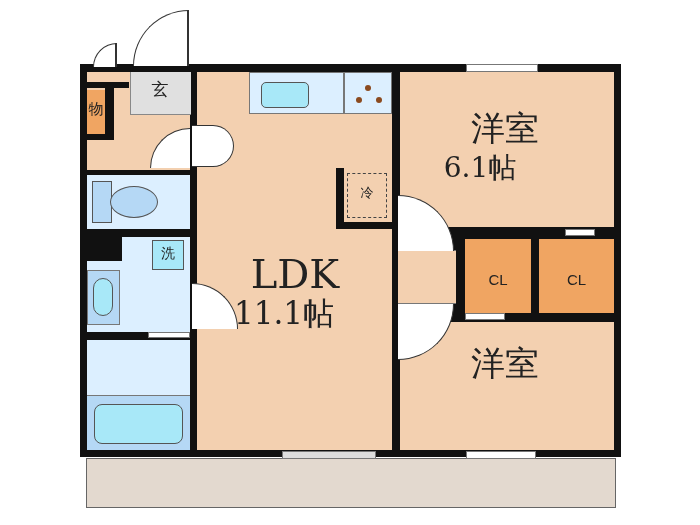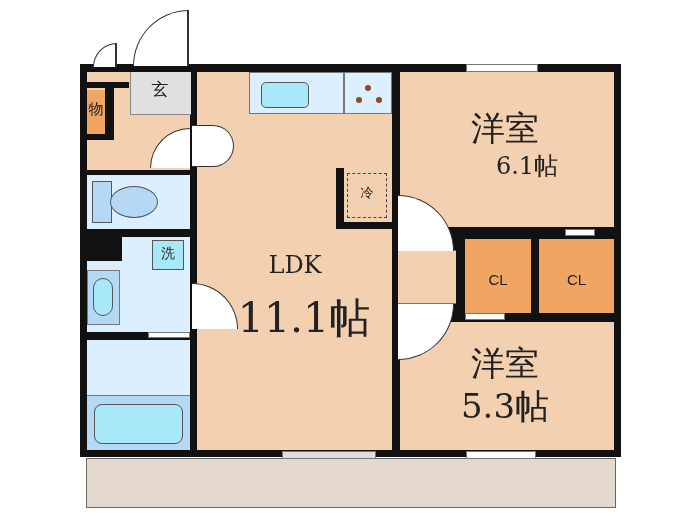--- a/index.html
+++ b/index.html
@@ -52,37 +52,36 @@
   <div class="abs" style="left:344px;top:72px;width:48px;height:42px;background:#dcefff;border:1px solid #777;"></div>
   <div class="abs" style="left:365px;top:85px;width:6px;height:6px;border-radius:50%;background:#8b4a1f;"></div>
   <div class="abs" style="left:356px;top:97px;width:6px;height:6px;border-radius:50%;background:#8b4a1f;"></div>
   <div class="abs" style="left:376px;top:97px;width:6px;height:6px;border-radius:50%;background:#8b4a1f;"></div>
 
   <div class="wall" style="left:336px;top:168px;width:8px;height:60px;"></div>
   <div class="wall" style="left:336px;top:222px;width:56px;height:7px;"></div>
   <div class="abs" style="left:347px;top:173px;width:40px;height:45px;border:1.5px dashed #444;"></div>
   <div class="label sans" style="left:350px;top:186px;width:34px;font-size:13px;">冷</div>
 
-  <div class="label" style="left:230px;top:252px;width:130px;font-size:24px;">LDK</div>
-  <div class="label" style="left:234px;top:296px;width:140px;font-size:41px;">11.1帖</div>
+  <div class="label" style="left:230px;top:252px;width:130px;font-size:40px;">LDK</div>
+  <div class="label" style="left:214px;top:296px;width:140px;font-size:31px;">11.1帖</div>
 
   <div class="room" style="left:398px;top:250px;width:58px;height:52px;background:#f3d0b0;border-top:1px solid #777;border-bottom:1px solid #777;"></div>
 
   <div class="room" style="left:400px;top:72px;width:214px;height:155px;background:#f3d0b0;"></div>
   <div class="label" style="left:445px;top:110px;width:120px;font-size:34px;">洋室</div>
-  <div class="label" style="left:467px;top:153px;width:120px;font-size:24px;text-align:center;">6.1帖</div>
+  <div class="label" style="left:420px;top:153px;width:120px;font-size:28px;text-align:center;">6.1帖</div>
 
   <div class="room" style="left:465px;top:239px;width:66px;height:74px;background:#f0a562;"></div>
   <div class="label sans" style="left:465px;top:272px;width:66px;font-size:15px;">CL</div>
   <div class="room" style="left:539px;top:239px;width:75px;height:74px;background:#f0a562;"></div>
   <div class="label sans" style="left:539px;top:272px;width:75px;font-size:15px;">CL</div>
 
   <div class="room" style="left:400px;top:322px;width:214px;height:128px;background:#f3d0b0;"></div>
   <div class="label" style="left:445px;top:345px;width:120px;font-size:34px;">洋室</div>
-  <div class="label" style="left:445px;top:388px;width:120px;font-size:34px;">5.3帖</div>
 
   <div class="door-arc" style="left:133px;top:10px;width:56px;height:56px;border-radius:56px 0 0 0;border-right:none;border-bottom:none;"></div>
   <div class="abs" style="left:187px;top:10px;width:2px;height:56px;background:#333;"></div>
   <div class="door-arc" style="left:93px;top:43px;width:24px;height:24px;border-radius:24px 0 0 0;border-right:none;border-bottom:none;"></div>
   <div class="abs" style="left:115px;top:43px;width:2px;height:24px;background:#333;"></div>
 
   <div class="door-arc" style="left:150px;top:128px;width:40px;height:40px;border-radius:40px 0 0 0;border-right:none;border-bottom:none;"></div>
   <div class="door-arc" style="left:192px;top:125px;width:42px;height:42px;border-radius:0 42px 42px 0;border-left:none;"></div>
   <div class="door-arc" style="left:192px;top:283px;width:46px;height:46px;border-radius:0 46px 0 0;border-left:none;border-bottom:none;"></div>
 

